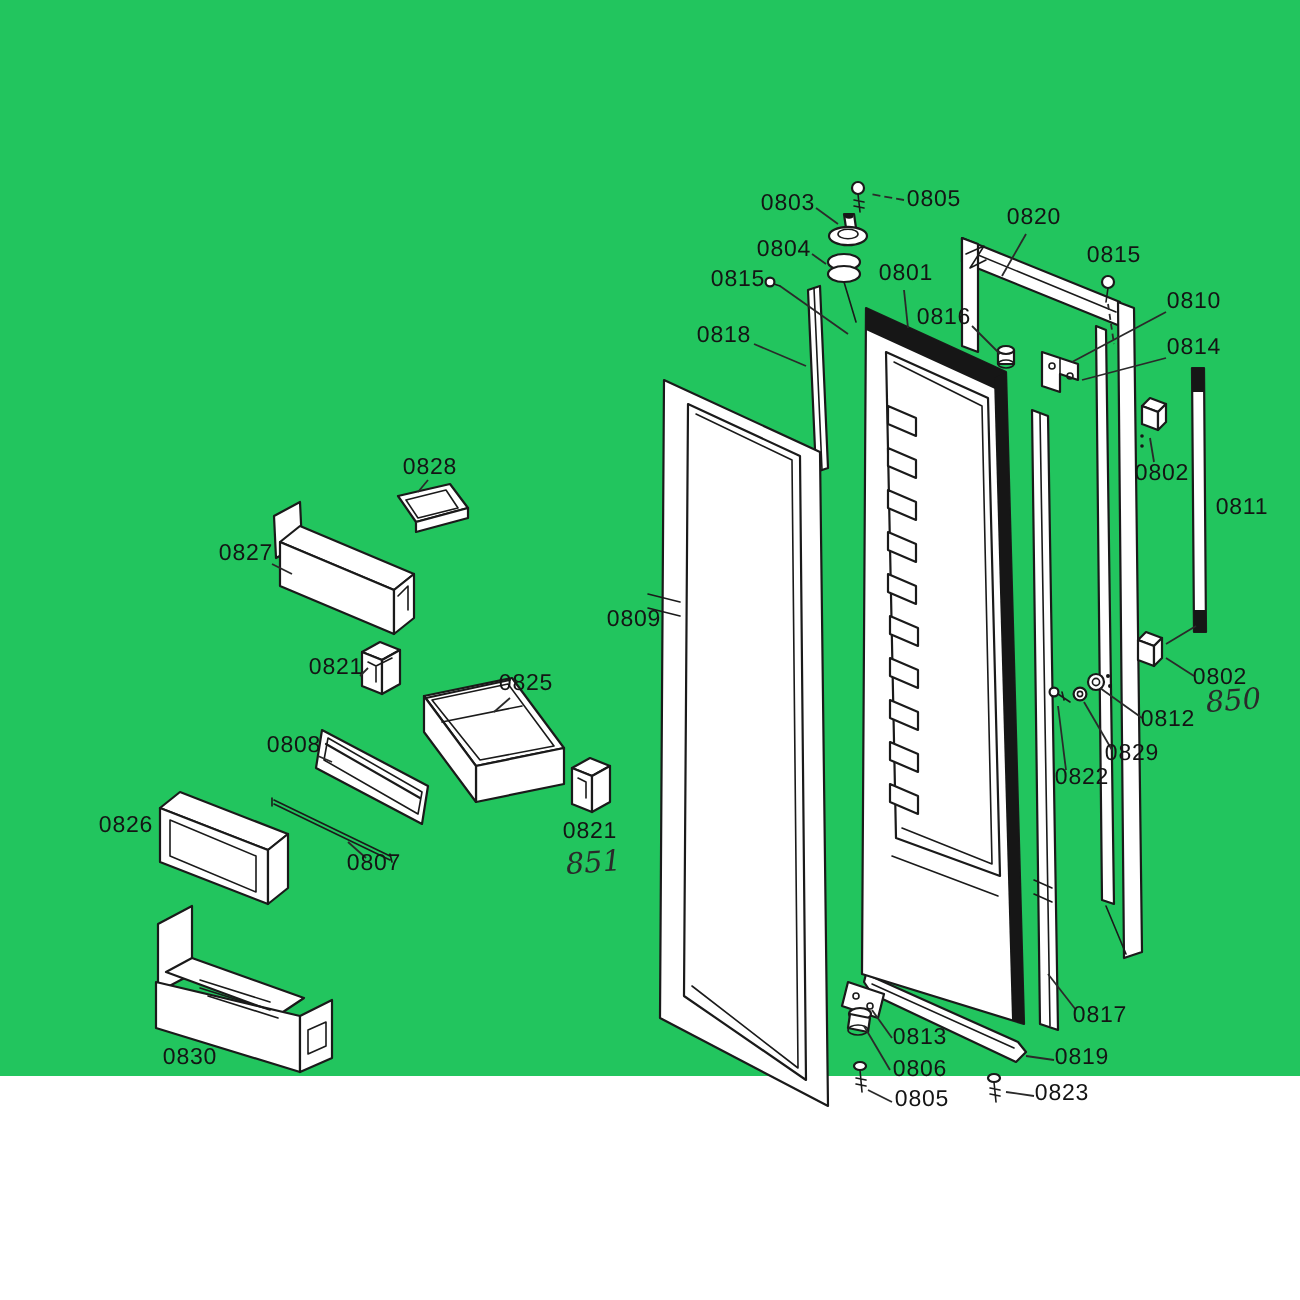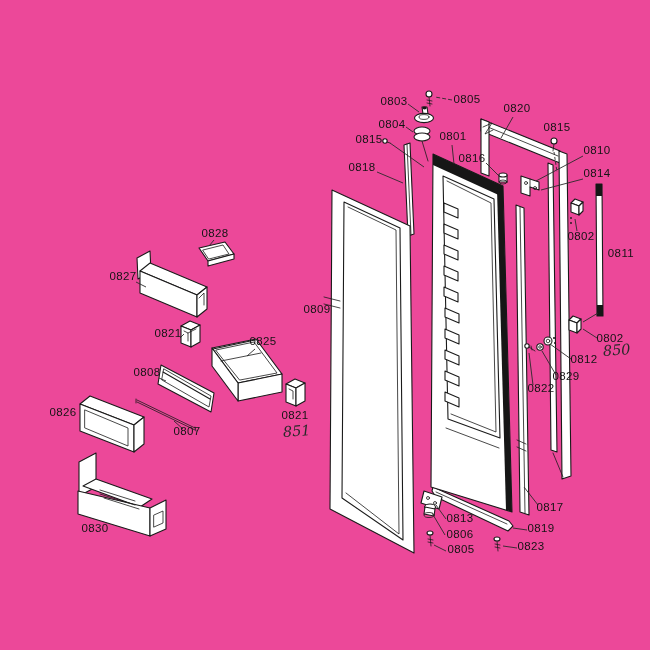--- a/index.html
+++ b/index.html
@@ -1,17 +1,17 @@
 <!DOCTYPE html>
 <html><head>
 <meta charset="utf-8">
 <style>
   html,body{margin:0;padding:0;background:#ffffff;}
   body{width:650px;height:650px;overflow:hidden;}
-  .stage{position:relative;width:650px;height:650px;background:#ec4899;}
+  .stage{position:relative;width:650px;height:538px;background:#22c55e;}
   svg{display:block;}
   .lbl{font-family:"Liberation Sans",sans-serif;font-size:11.5px;fill:#141414;letter-spacing:.4px;}
   .hw{font-family:"DejaVu Serif",serif;font-style:italic;font-size:14.5px;fill:#2a2a2a;}
   .ln{stroke:#1a1a1a;stroke-width:1.1;fill:none;stroke-linejoin:round;stroke-linecap:round;}
   .fw{fill:#ffffff;}
   .fd{fill:#161616;stroke:none;}
   .ldr{stroke:#2a2a2a;stroke-width:.9;fill:none;}
   .thin{stroke-width:.8;}
 </style>
 </head>

